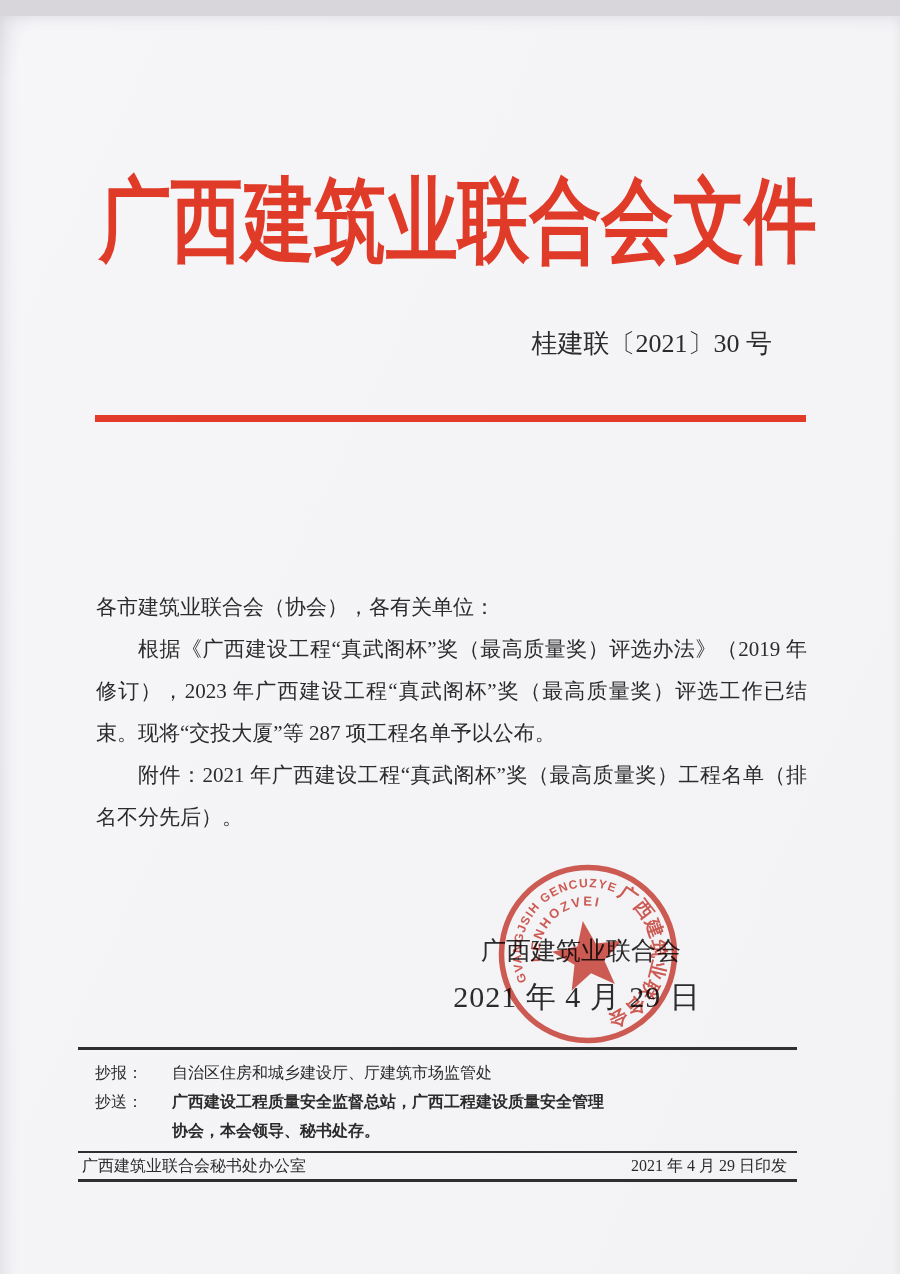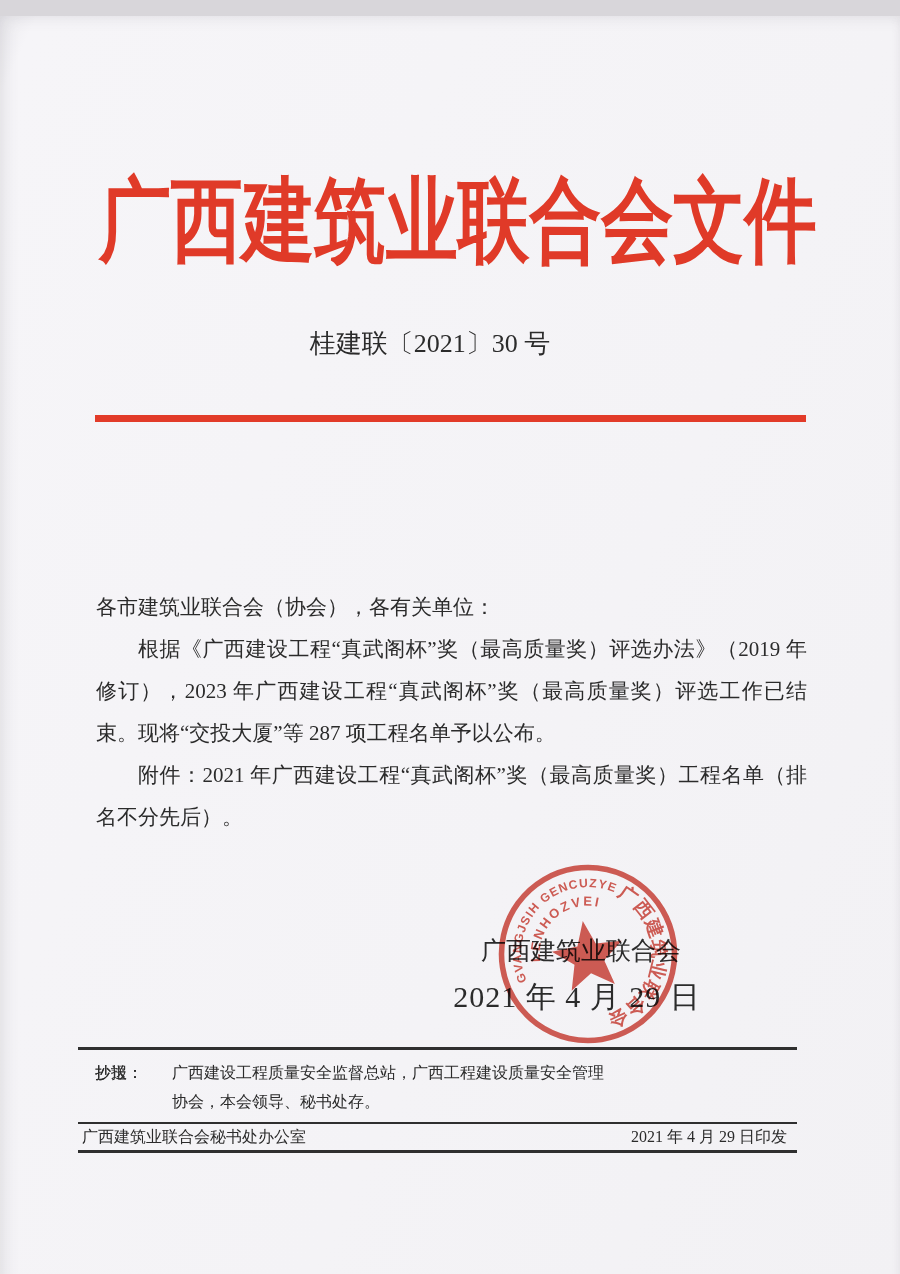--- a/index.html
+++ b/index.html
@@ -16,21 +16,21 @@
   .header-title {
     position:absolute; top:146px; left:0; width:900px;
     text-align:center; white-space:nowrap;
     font-size:92px; line-height:118px; font-weight:700;
     color:#e03a28;
     transform:scaleX(0.78); transform-origin:50% 50%;
     letter-spacing:0px;
   }
   .doc-number {
     position:absolute; top:310px; left:0; width:772px;
-    text-align:center; font-size:26px; line-height:36px; color:#2b2b2b;padding-left:44px;
+    text-align:right; font-size:26px; line-height:36px; color:#2b2b2b;
   }
   .red-rule {
     position:absolute; left:95px; top:399px; width:711px; height:7px;
     background:#e23b29;
   }
   .notice-title {
     position:absolute; top:430px; left:0; width:900px;
     text-align:center; font-weight:700; font-size:29px; line-height:46px;
     color:#1e1e1e;
   }
@@ -56,21 +56,21 @@
     mix-blend-mode:multiply; opacity:0.85;
   }
   .seal text { fill:#cf4338; }
   .footer {
     position:absolute; left:78px; top:1031px; width:719px;
     font-size:16px; color:#2b2b2b;
   }
   .cc-block { border-top:3px solid #2f2f2f; padding-top:8px; }
   .cc-row { position:relative; padding-left:94px; line-height:29px; }
   .cc-label { position:absolute; left:17px; top:0; }
-  .cc-cont { line-height:29px; }
+  .cc-cont { line-height:29px;font-weight:bold; }
   .footer-bottom {
     margin-top:6px;
     border-top:2px solid #2f2f2f; border-bottom:3px solid #2f2f2f;
     display:flex; justify-content:space-between; align-items:center;
     height:26px; padding:0 10px 0 4px; line-height:26px;font-family:Liberation Serif, serif;
   }
 </style>
 </head>
 <body>
 
@@ -108,20 +108,21 @@
     </text>
     <text font-size="20" font-weight="700" letter-spacing="1">
       <textPath href="#arcCn">广西建筑业联合会</textPath>
     </text>
   </svg>
 
   <div class="footer">
     <div class="cc-block">
       <div class="cc-row">
         <span class="cc-label">抄报：</span>
+        <span>自治区住房和城乡建设厅、厅建筑市场监管处</span>
       </div>
       <div class="cc-row">
         <span class="cc-label">抄送：</span>
         <span class="cc-cont">广西建设工程质量安全监督总站，广西工程建设质量安全管理</span>
         <div class="cc-cont">协会，本会领导、秘书处存。</div>
       </div>
     </div>
     <div class="footer-bottom">
       <span>广西建筑业联合会秘书处办公室</span>
       <span>2021 年 4 月 29 日印发</span>

